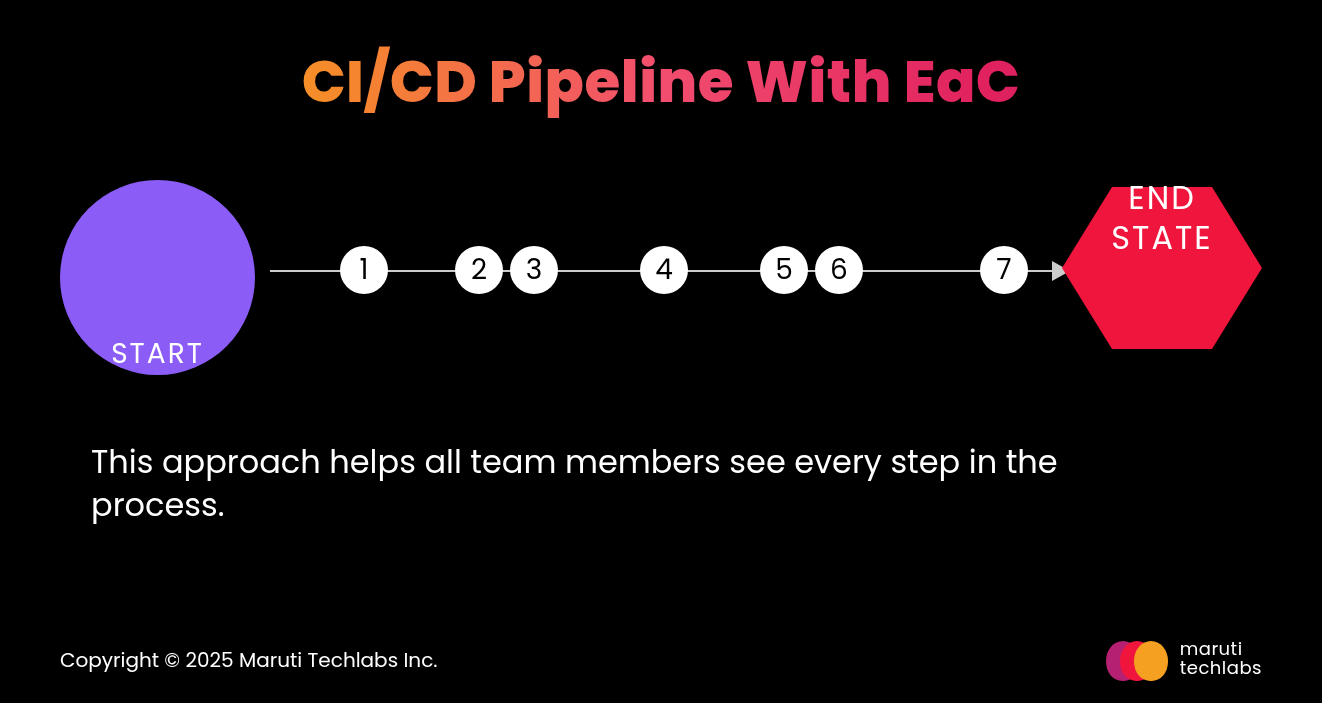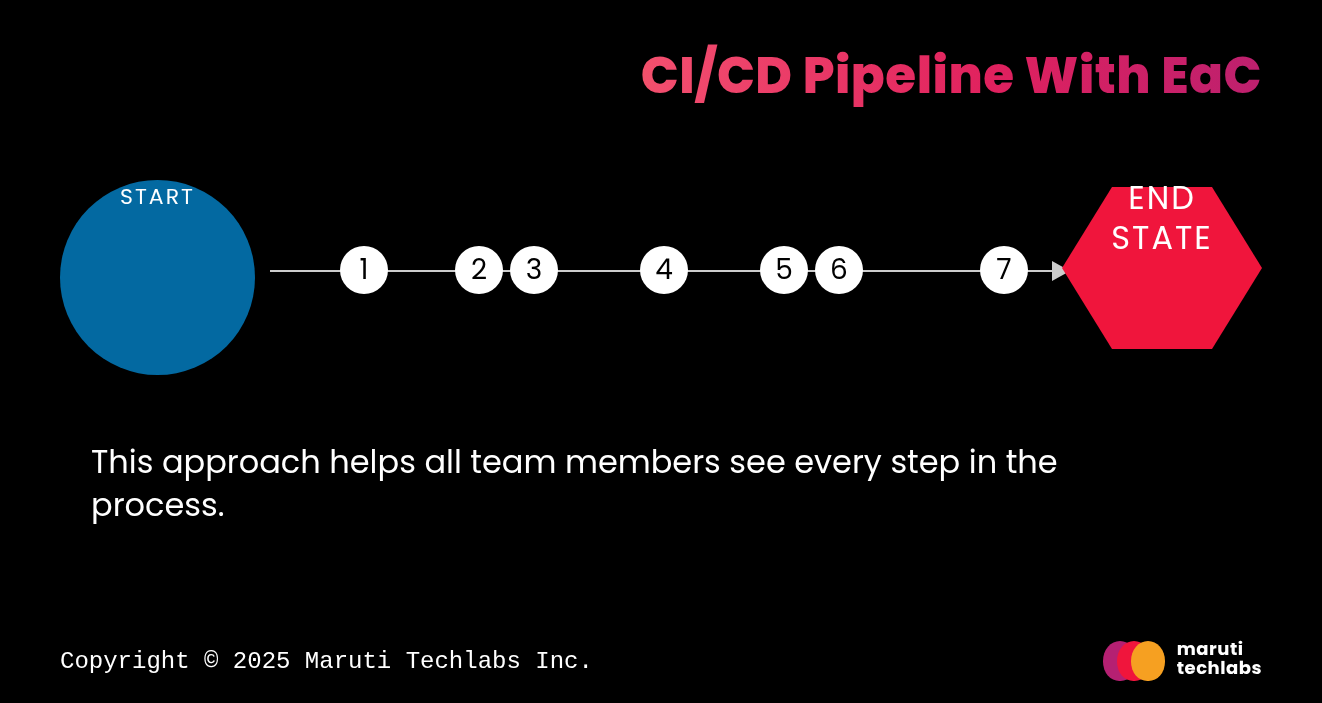--- a/index.html
+++ b/index.html
@@ -5,22 +5,22 @@
   * { margin: 0; padding: 0; box-sizing: border-box; }
   body {
     width: 1322px;
     height: 703px;
     background: #000;
     font-family: 'Segoe UI', 'Poppins', Arial, sans-serif;
     position: relative;
     overflow: hidden;
   }
   .title {
-    text-align: right;
-    font-size: 50px;
+    text-align: center;
+    font-size: 58px;
     font-weight: 800;
     margin-top: 38px;
     letter-spacing: 0.5px;
     background: linear-gradient(90deg, #f6c321 0%, #f58a2a 25%, #f24d6e 50%, #e0215e 75%, #b52072 100%);
     -webkit-background-clip: text;
     background-clip: text;
     color: transparent;
     padding: 0 60px;
   }
   .pipeline {
@@ -30,26 +30,26 @@
     right: 60px;
     height: 220px;
   }
   .start-circle {
     position: absolute;
     left: 0;
     top: 20px;
     width: 195px;
     height: 195px;
     border-radius: 50%;
-    background: #0369a1;
-    display: flex;
-    align-items: flex-start;
+    background: #8b5cf6;
+    display: flex;
+    align-items: flex-end;
     justify-content: center;
     color: #fff;
-    font-size: 22px;
+    font-size: 28px;
     font-weight: 400;
     letter-spacing: 2px;
   }
   .end-hex {
     position: absolute;
     right: 0;
     top: 18px;
     width: 200px;
     height: 180px;
     display: flex;
@@ -114,23 +114,22 @@
     font-weight: 400;
     line-height: 1.35;
     max-width: 1000px;
     margin-left: 31px;
   }
   .copyright {
     position: absolute;
     left: 60px;
     bottom: 28px;
     color: #fff;
-    font-size: 24px;
-    font-weight: 400;
-    font-family: Liberation Mono, monospace;
+    font-size: 20px;
+    font-weight: 400;
   }
   .logo {
     position: absolute;
     right: 60px;
     bottom: 22px;
     display: flex;
     align-items: center;
     gap: 12px;
   }
   .logo-mark {
@@ -144,21 +143,21 @@
     width: 34px;
     height: 40px;
     border-radius: 50% 50% 48% 48%;
   }
   .blob.a { left: 0; background: #b52072; z-index: 1; }
   .blob.b { left: 14px; background: #f0153c; z-index: 2; }
   .blob.c { left: 28px; background: #f6a021; z-index: 3; }
   .logo-text {
     color: #fff;
     font-size: 18px;
-    font-weight: 700;
+    font-weight: 400;
     line-height: 1.05;
     letter-spacing: 0.5px;
   }
 </style>
 </head>
 <body>
 
 <h1 class="title">CI/CD Pipeline With EaC</h1>
 
 <div class="pipeline">

